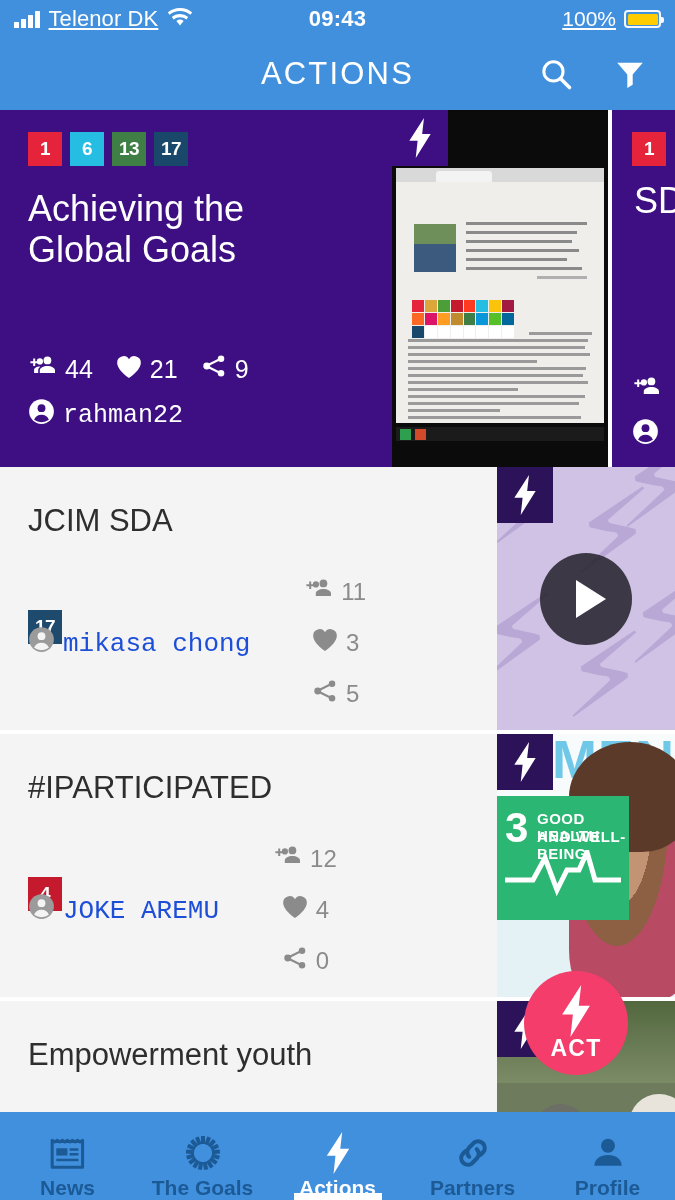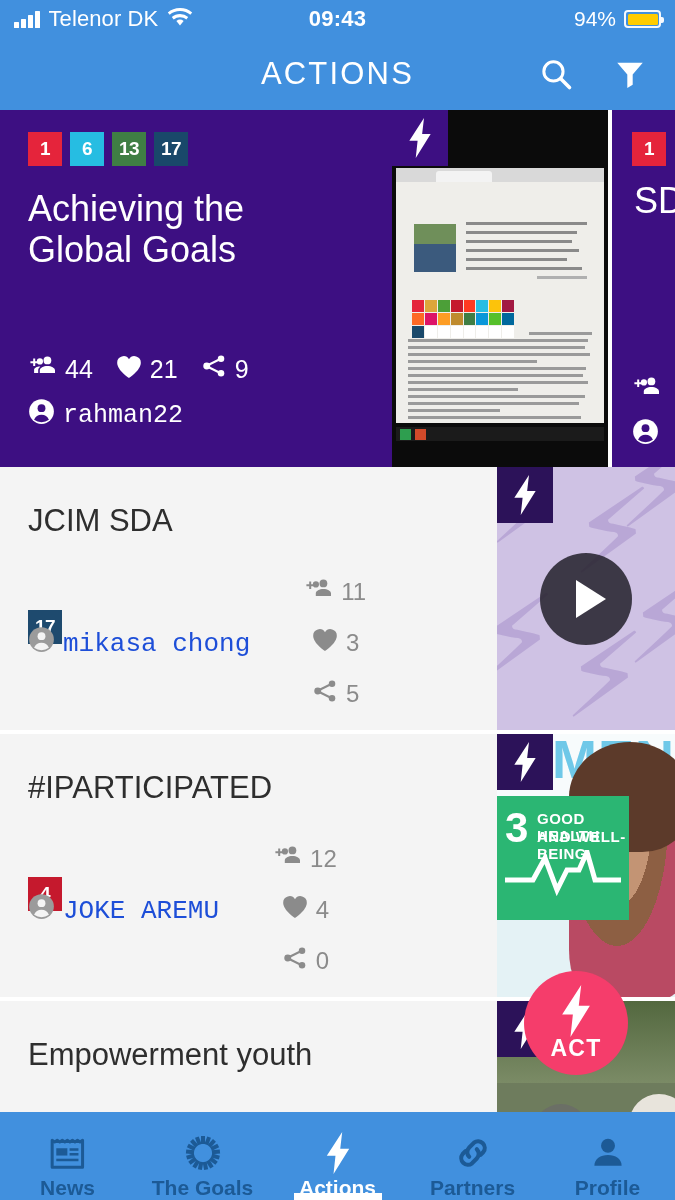--- a/index.html
+++ b/index.html
@@ -20,20 +20,21 @@
   .statusbar {
     position: absolute;
     top: 0; left: 0;
     width: 675px; height: 38px;
     background: #4190DE;
     color: #ffffff;
     display: flex;
     align-items: center;
     box-sizing: border-box;
     padding: 6px 14px;
+    text-decoration: underline;
   }
   .sb-left { display: flex; align-items: center; gap: 9px; }
   .sb-center {
     position: absolute;
     left: 0; right: 0;
     text-align: center;
     font-size: 22px;
     font-weight: bold;
     letter-spacing: .2px;
     pointer-events: none;
@@ -502,21 +503,21 @@
     <span>
       <svg width="26" height="19" viewBox="0 0 26 19">
           <path d="M13 17.5l3.6-4.5a5.8 5.8 0 0 0-7.2 0z" fill="#fff"></path>
           <path d="M13 9.2c2.4 0 4.6.85 6.3 2.25l1.9-2.4A12.9 12.9 0 0 0 13 6.1c-3.1 0-5.95 1.1-8.2 2.95l1.9 2.4A9.9 9.9 0 0 1 13 9.2z" fill="#fff"></path>
           <path d="M13 3.1c3.9 0 7.5 1.4 10.3 3.7l1.9-2.4A18.9 18.9 0 0 0 13 0C8.3 0 4 1.65.8 4.4l1.9 2.4A15.9 15.9 0 0 1 13 3.1z" fill="#fff"></path>
         </svg>
     </span>
   </div>
   <div class="sb-center">09:43</div>
   <div class="sb-right">
-    <span class="batt-pct">94%</span>
+    <span class="batt-pct">100%</span>
     <span class="battery">
         <span></span>
       </span>
   </div>
 </div>
 
 <div class="appbar">
   <div class="appbar-title">ACTIONS</div>
   <div class="appbar-actions">
     <div class="icon-btn">

